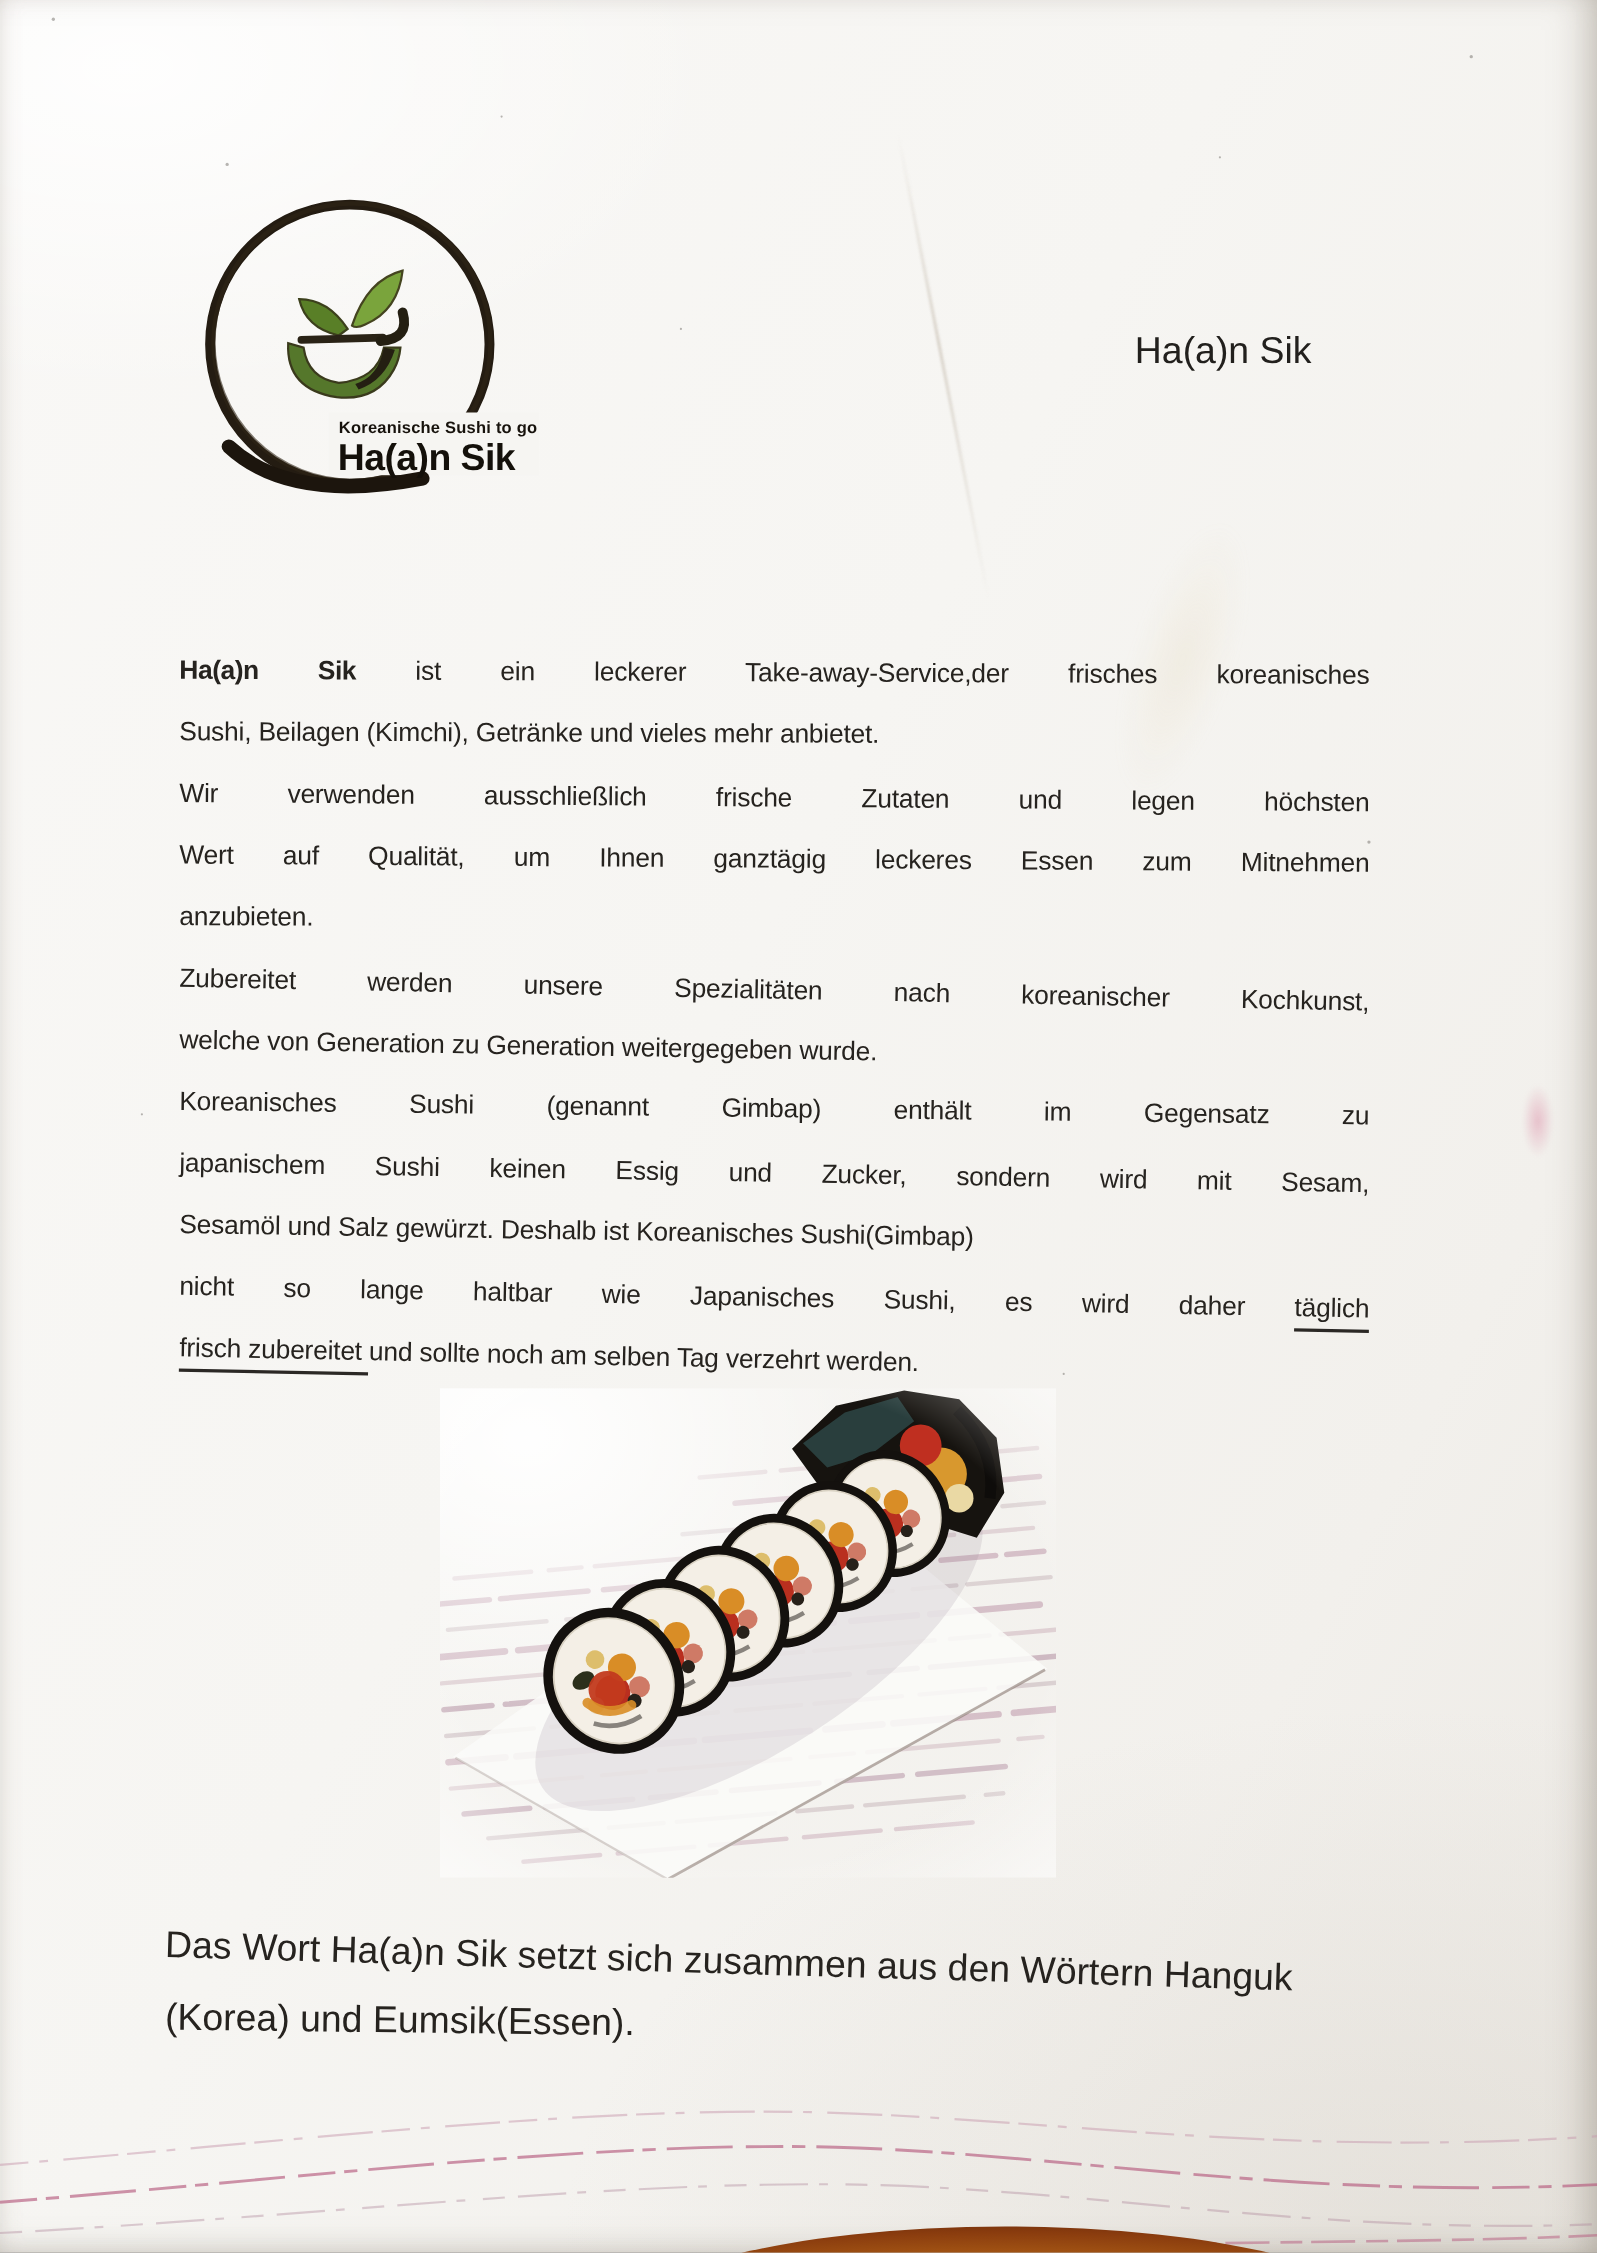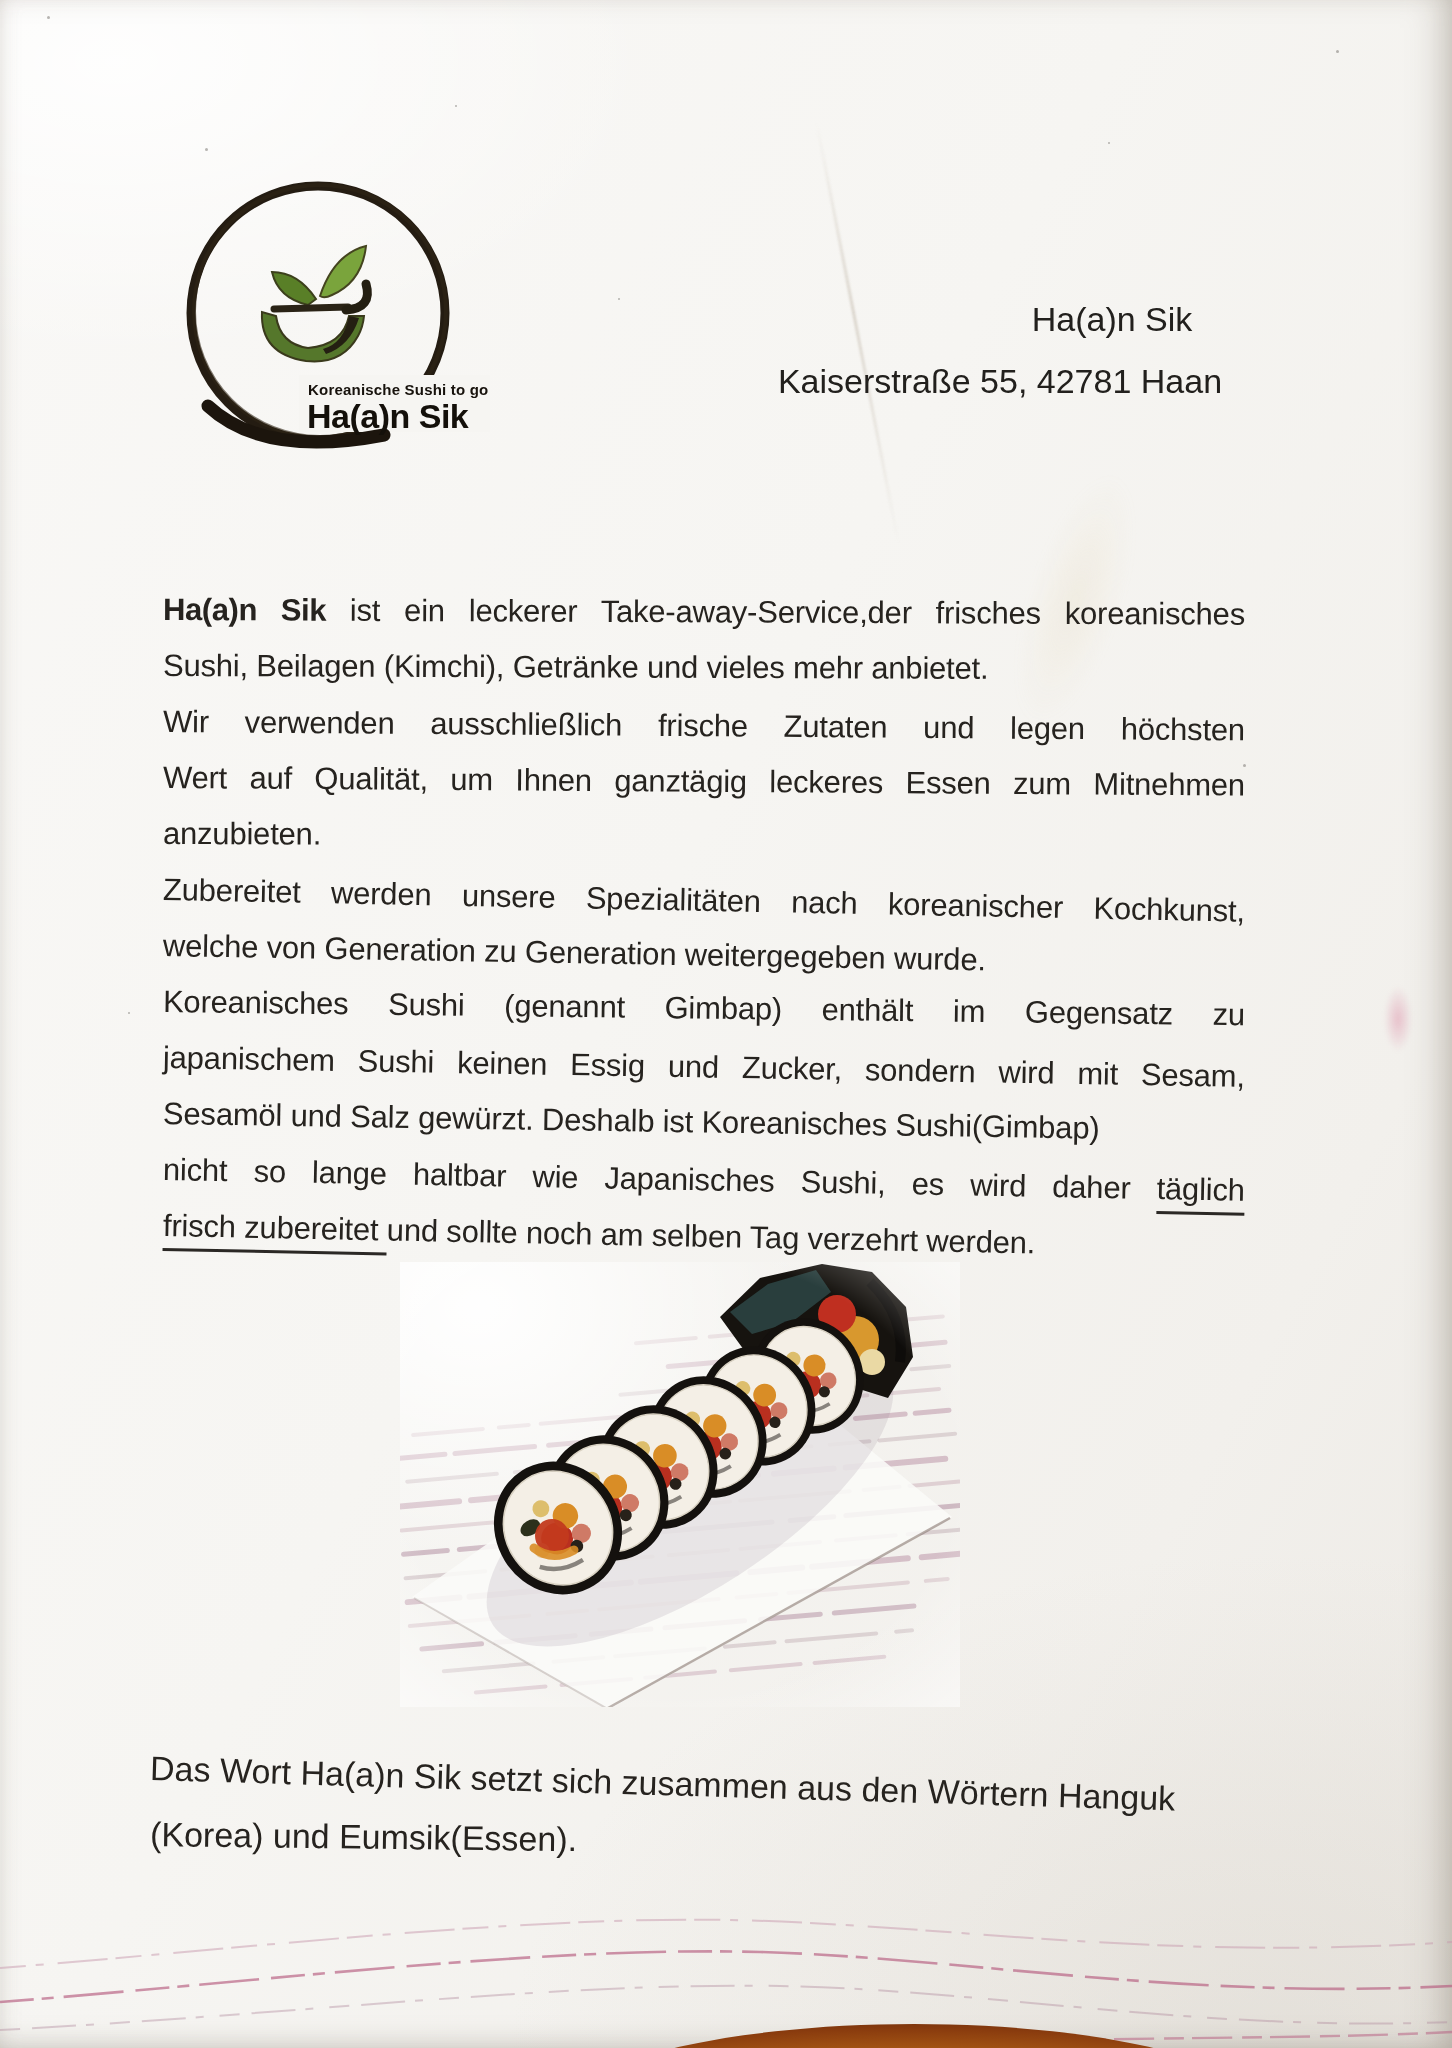--- a/index.html
+++ b/index.html
@@ -19,21 +19,21 @@
   
   .logo-wrap{left:168px;top:178px;width:322px;height:302px;}
   .logo-tagline{left:140px;top:203px;font-size:15px;font-weight:700;color:#17120c;white-space:nowrap;letter-spacing:.2px;text-align:center;}
   .logo-name{left:139px;top:219px;font-size:34px;font-weight:700;color:#14100a;white-space:nowrap;letter-spacing:-.5px;}
 
   
   .contact{left:770px;top:288px;width:460px;font-size:34px;line-height:62px;color:#22201d;text-align:center;}
   .contact .l1{transform:translateX(112px);}
 
   
-  .body-text{left:163px;top:582px;width:1082px;font-size:31px;letter-spacing:-.2px;color:#26231f;}
+  .body-text{left:163px;top:582px;width:1082px;font-size:24px;letter-spacing:-.2px;color:#26231f;}
   .bline{height:56px;line-height:56px;white-space:nowrap;transform-origin:0 50%;}
   .bline.j{text-align:justify;text-align-last:justify;}
   .bline b{font-weight:700;letter-spacing:-.4px;}
   .ul{border-bottom:3px solid #2b2825;padding-bottom:5px;}
 
   
   .footer-text{left:150px;top:1740px;width:1140px;font-size:34px;color:#26231f;}
   .fline{height:66px;line-height:56px;white-space:nowrap;transform-origin:0 50%;}
   .fline.f1{transform:rotate(1.7deg);}
   .fline.f2{transform:rotate(0.7deg);}
@@ -87,21 +87,20 @@
       <rect x="131" y="197" width="191" height="57" fill="#f6f5f2"></rect>
 
       <path d="M 40,228 Q 96,280 216,257" fill="none" stroke="#1c150d" stroke-width="13" stroke-linecap="round"></path>
     </svg>
     <div class="abs logo-tagline">Koreanische Sushi to go</div>
     <div class="abs logo-name">Ha(a)n Sik</div>
   </div>
 
   <div class="abs contact">
     <div class="l1">Ha(a)n Sik</div>
-    <div>Kaiserstraße 55, 42781 Haan</div>
   </div>
 
   <div class="abs body-text">
     <div class="bline j" style="transform:rotate(.25deg)"><b>Ha(a)n Sik</b><span> ist ein leckerer Take-away-Service,der frisches koreanisches</span></div>
     <div class="bline" style="transform:rotate(.2deg)">Sushi, Beilagen (Kimchi), Getränke und vieles mehr anbietet.</div>
     <div class="bline j" style="transform:rotate(.45deg)">Wir verwenden ausschließlich frische Zutaten und legen höchsten</div>
     <div class="bline j" style="transform:rotate(.4deg)">Wert auf Qualität, um Ihnen ganztägig leckeres Essen zum Mitnehmen</div>
     <div class="bline" style="transform:rotate(.2deg)">anzubieten.</div>
     <div class="bline j" style="transform:rotate(1.15deg)">Zubereitet werden unsere Spezialitäten nach koreanischer Kochkunst,</div>
     <div class="bline" style="transform:rotate(1.0deg)">welche von Generation zu Generation weitergegeben wurde.</div>

